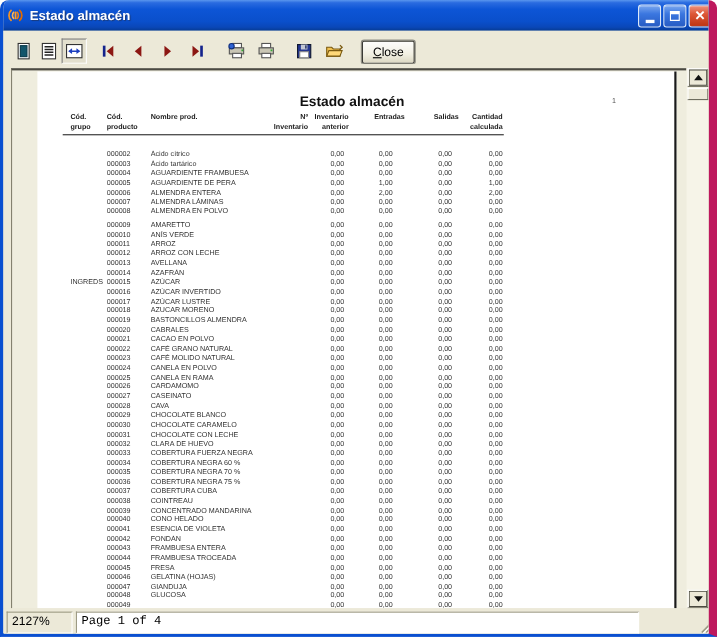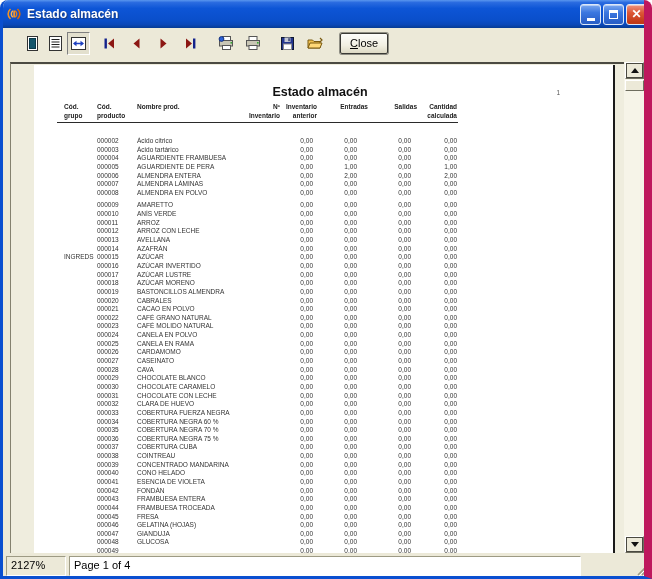--- a/index.html
+++ b/index.html
@@ -17,21 +17,21 @@
   }
   .titlebar .title{ color:#fff; font-size:12px; font-weight:bold; text-shadow:1px 1px 1px #1a3a7a; margin-left:5px; flex:1; }
   .tb-btn{ width:21px; height:21px; border-radius:3px; border:1px solid #DCE8F8; margin-left:2px;
     display:flex; align-items:center; justify-content:center;
     background:linear-gradient(180deg,#7CA8EF 0%,#3B77E0 40%,#2A60C8 90%); box-shadow:inset 0 1px 0 rgba(255,255,255,.45); cursor:default;}
   .tb-btn.close{ background:linear-gradient(180deg,#EE9580 0%,#DD5737 40%,#C23A17 90%); }
   .glyph-min{ display:block; width:8px; height:3px; background:#fff; margin-top:10px; }
   .glyph-max{ display:block; width:9px; height:9px; border:1px solid #fff; border-top:3px solid #fff; }
   .glyph-x{ color:#fff; font-size:12px; font-weight:bold; line-height:1; }
   
-  .toolbar{ position:absolute; left:0; top:28px; width:646px; height:30px; background:#ECE9D8; display:flex; align-items:center; padding-left:18px; }
+  .toolbar{ position:absolute; left:0; top:28px; width:646px; height:30px; background:#ECE9D8; display:flex; align-items:flex-end; padding-left:7px; }
   .tool{ width:23px; height:23px; display:flex; align-items:center; justify-content:center; border:1px solid transparent; background:transparent; }
   .tool.pressed{ border:1px solid; border-color:#808080 #fff #fff #808080; background:#E3E0CE; }
   .gap8{ width:8px; } .gap12{ width:12px; } .gap14{ width:14px; } .gap4{ width:4px; }
   .close-btn{
     height:21px; padding:0 9px; font-family:"Liberation Sans",sans-serif; font-size:11px; color:#000;
     background:linear-gradient(180deg,#FDFDFB 0%,#F1EFE2 60%,#DDD9C4 100%);
     border:1px solid #3A3A36; border-radius:2px; box-shadow:0 0 0 1px #8e8d83;
   }
   .close-btn .u{ text-decoration:underline; }
   
@@ -62,21 +62,21 @@
     display:flex; align-items:center; justify-content:center; }
   .sbtn.up{ top:0; } .sbtn.down{ bottom:0; }
   .tri-up{ width:0; height:0; border-left:4px solid transparent; border-right:4px solid transparent; border-bottom:5px solid #111; }
   .tri-down{ width:0; height:0; border-left:4px solid transparent; border-right:4px solid transparent; border-top:5px solid #111; }
   .sthumb{ position:absolute; left:1px; top:18px; width:19px; height:11px; background:#ECE9D8;
     border:1px solid; border-color:#FFFFFF #6E6D5E #6E6D5E #FFFFFF; }
   
   .statusbar{ position:absolute; left:0; top:553px; width:646px; height:23px; background:#ECE9D8; font-size:11px; color:#000; }
   .panel{ position:absolute; top:3px; height:17px; border:1px solid; border-color:#9D9A84 #FFFFFF #FFFFFF #9D9A84; padding:2px 4px 16px 4px; }
   .panel.zoom{ left:3px; width:60px; }
-  .panel.page{ left:66px; width:512px; }
+  .panel.page{ left:66px; width:512px;font-family:Liberation Mono, monospace; }
   .grip{ position:absolute; right:0; bottom:0; width:16px; height:16px; }
   
   .tool svg, .tb-btn svg { display:block; }
 </style>
 </head>
 <body>
 
 <div class="window">
 
   <div class="titlebar">

